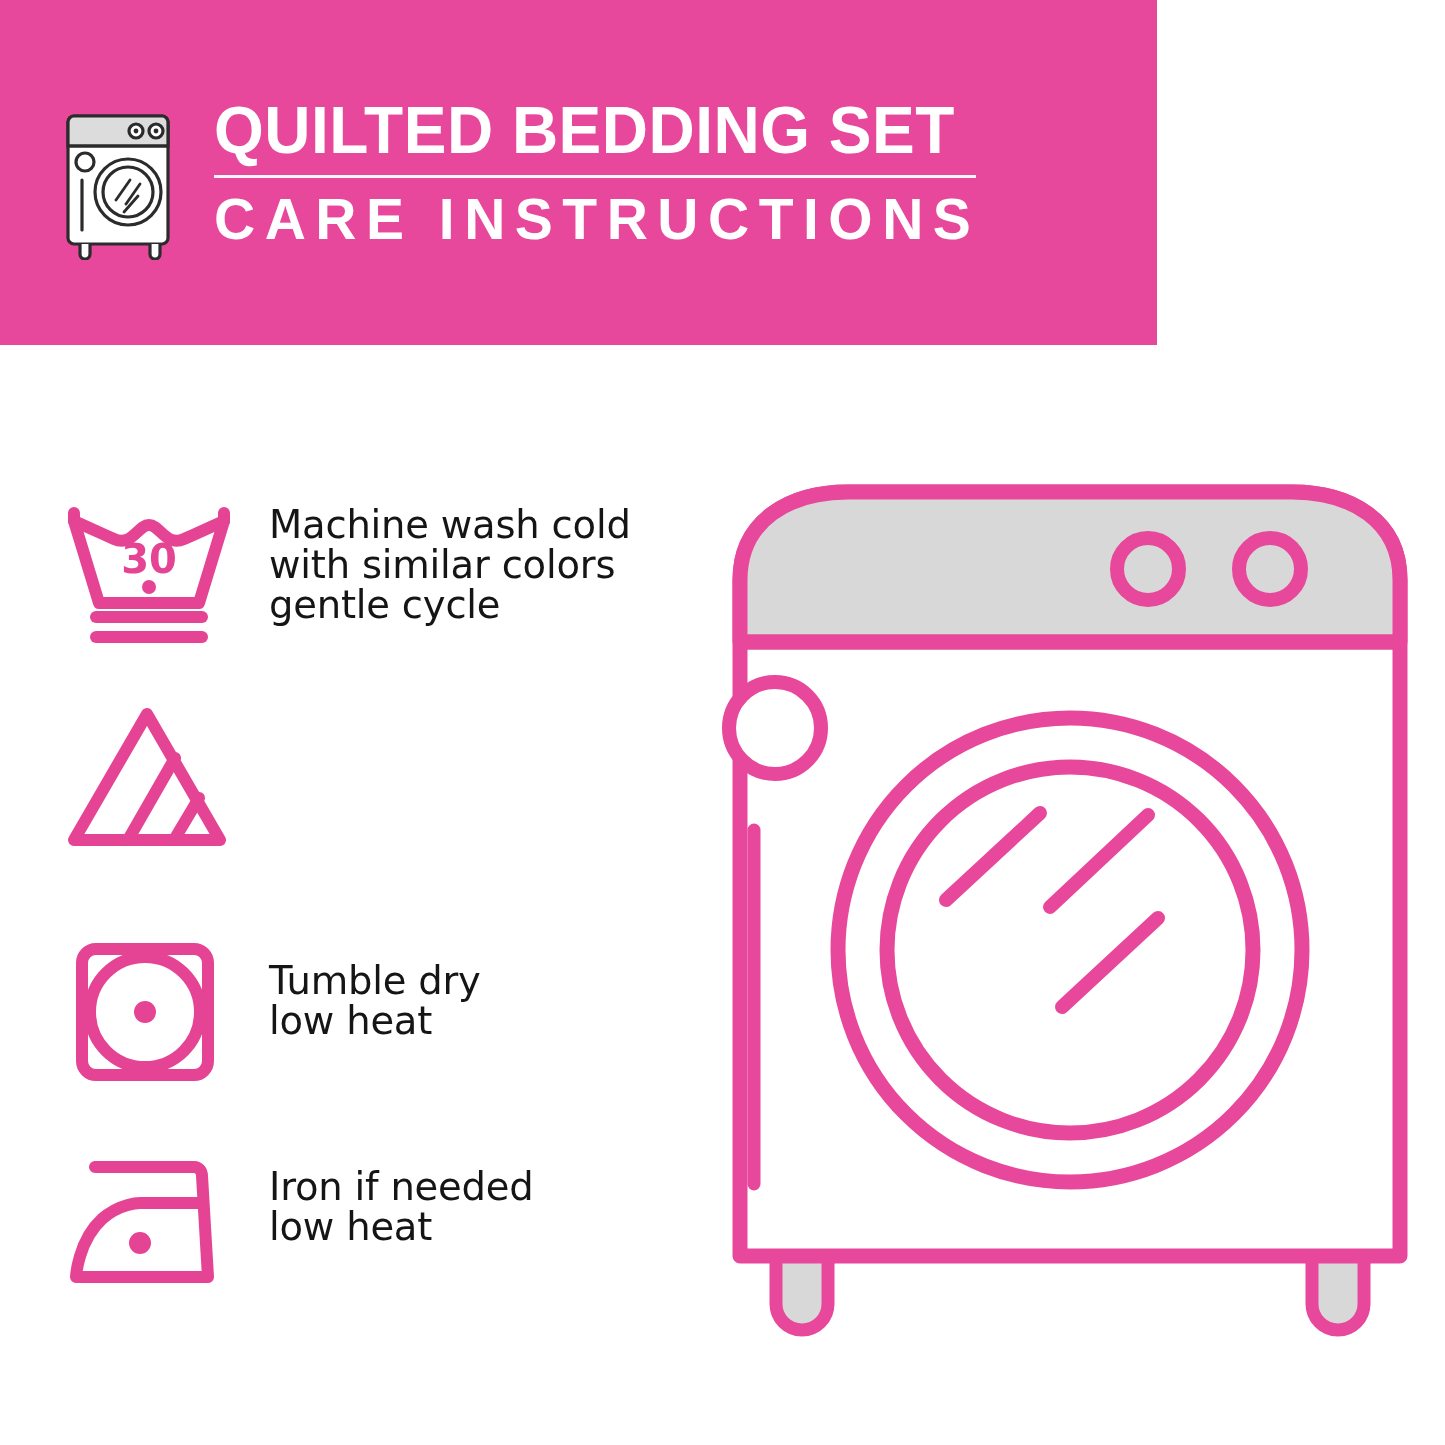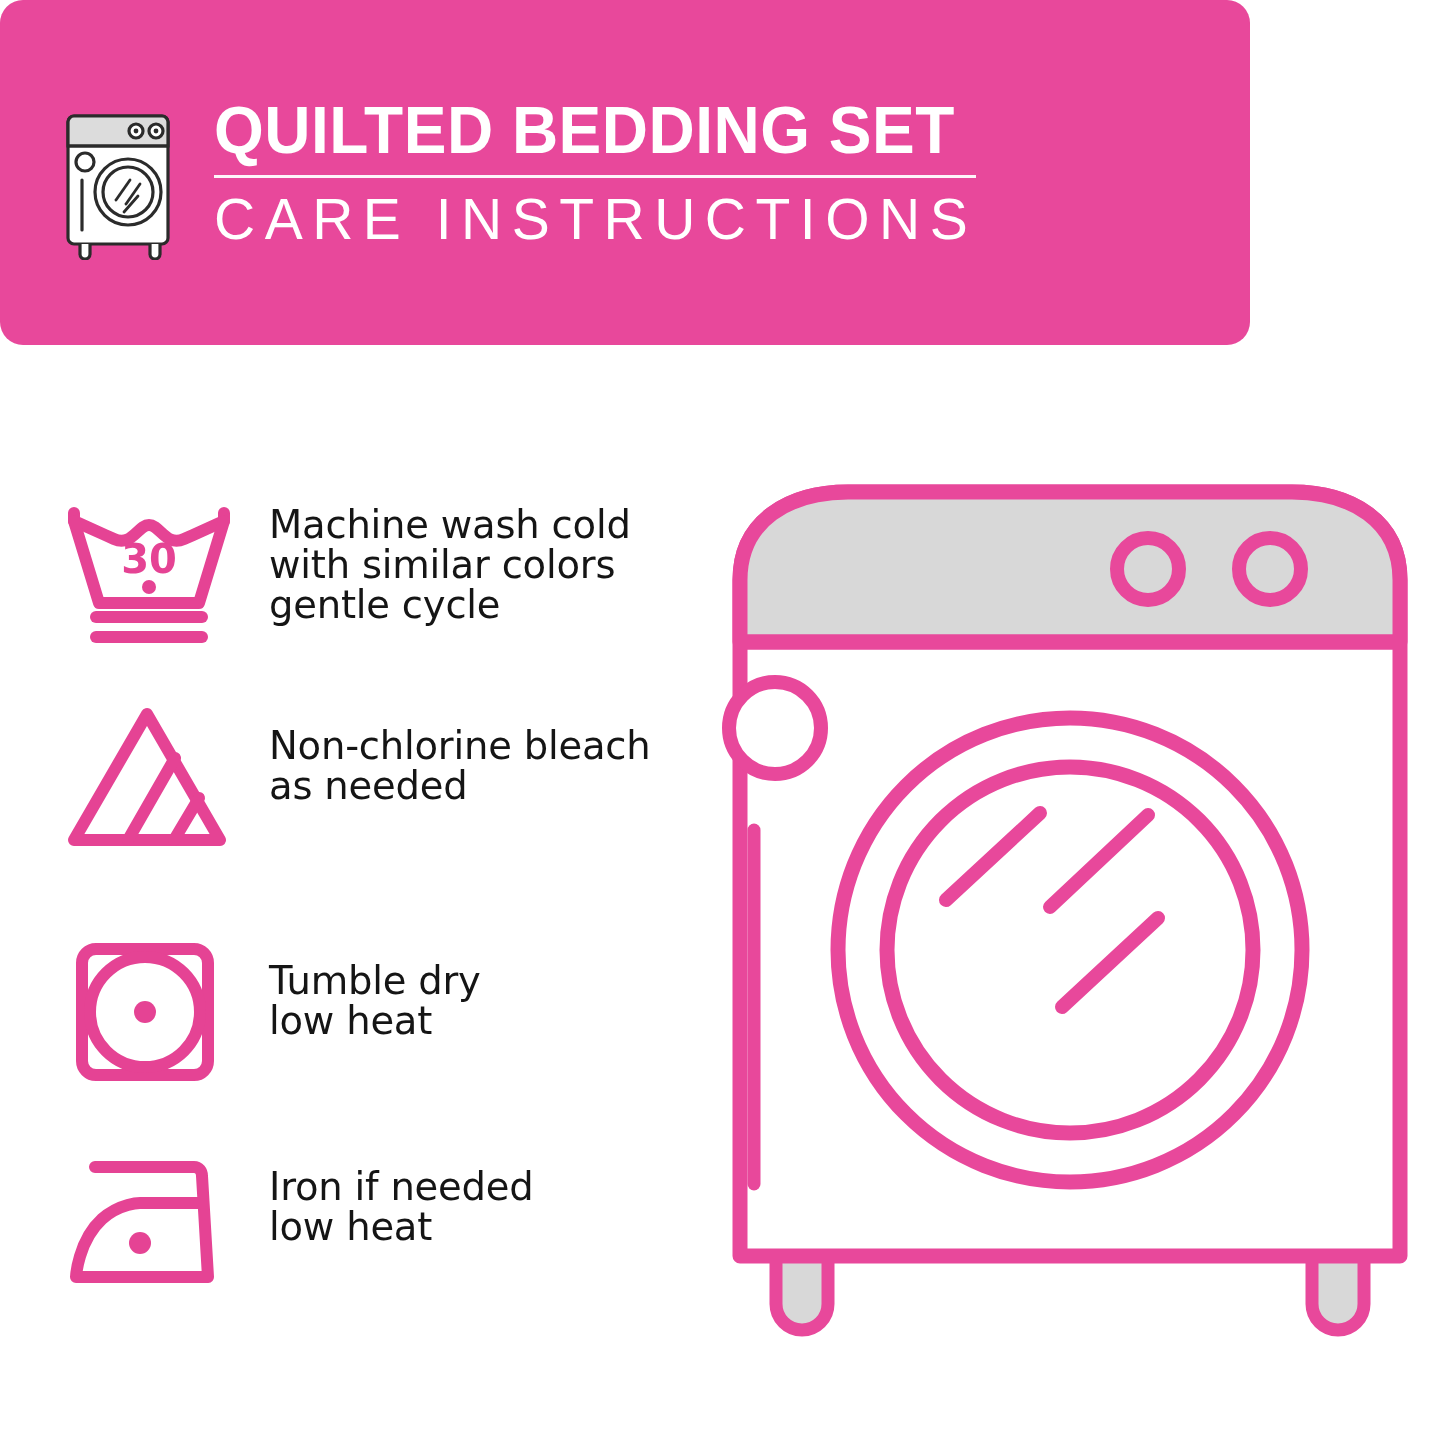--- a/index.html
+++ b/index.html
@@ -13,25 +13,24 @@
     font-family: "Liberation Sans", sans-serif;
     overflow: hidden;
     position: relative;
   }
 
   
   .header {
     position: absolute;
     left: 0;
     top: 0;
-    width: 1250px;
+    width: 1157px;
     height: 345px;
     background: #e8489b;
     box-sizing: border-box;
-    border-radius: 23px;
   }
   .header-inner {
     position: absolute;
     left: 58px;
     top: 96px;
     display: flex;
     align-items: flex-start;
   }
   .header-machine-icon {
     width: 128px;
@@ -60,21 +59,21 @@
     background: #ffffff;
     width: 762px;
     margin-top: 11px;
     margin-bottom: 11px;
     opacity: 0.95;
   }
   .header-subtitle {
     color: #ffffff;
     font-size: 57px;
     line-height: 60px;
-    font-weight: 400;
+    font-weight: 700;
     letter-spacing: 9.5px;
     font-family: "Liberation Sans Narrow", "Liberation Sans", sans-serif;
     white-space: nowrap;
   }
 
   
   .care-list {
     position: absolute;
     left: 0;
     top: 345px;
@@ -191,22 +190,20 @@
   <div class="care-row care-row-1">
     <div class="care-icon">
       <svg viewBox="0 0 175 160" width="175" height="160" aria-hidden="true">
         <g fill="none" stroke="#e54394" stroke-width="12" stroke-linecap="round" stroke-linejoin="round">
           <path d="M85 14 L158 140 L12 140 Z"></path>
           <line x1="66" y1="140" x2="113" y2="58"></line>
           <line x1="112" y1="140" x2="137" y2="98"></line>
         </g>
       </svg>
     </div>
-    <div class="care-label">Non-chlorine bleach
-as needed</div>
   </div>
 
   <div class="care-row care-row-2">
     <div class="care-icon">
       <svg viewBox="0 0 175 160" width="175" height="160" aria-hidden="true">
         <g fill="none" stroke="#e54394" stroke-width="12" stroke-linecap="round" stroke-linejoin="round">
           <rect x="20" y="14" width="126" height="126" rx="14" ry="14"></rect>
           <circle cx="83" cy="77" r="55"></circle>
         </g>
         <circle cx="83" cy="77" r="11" fill="#e54394"></circle>

